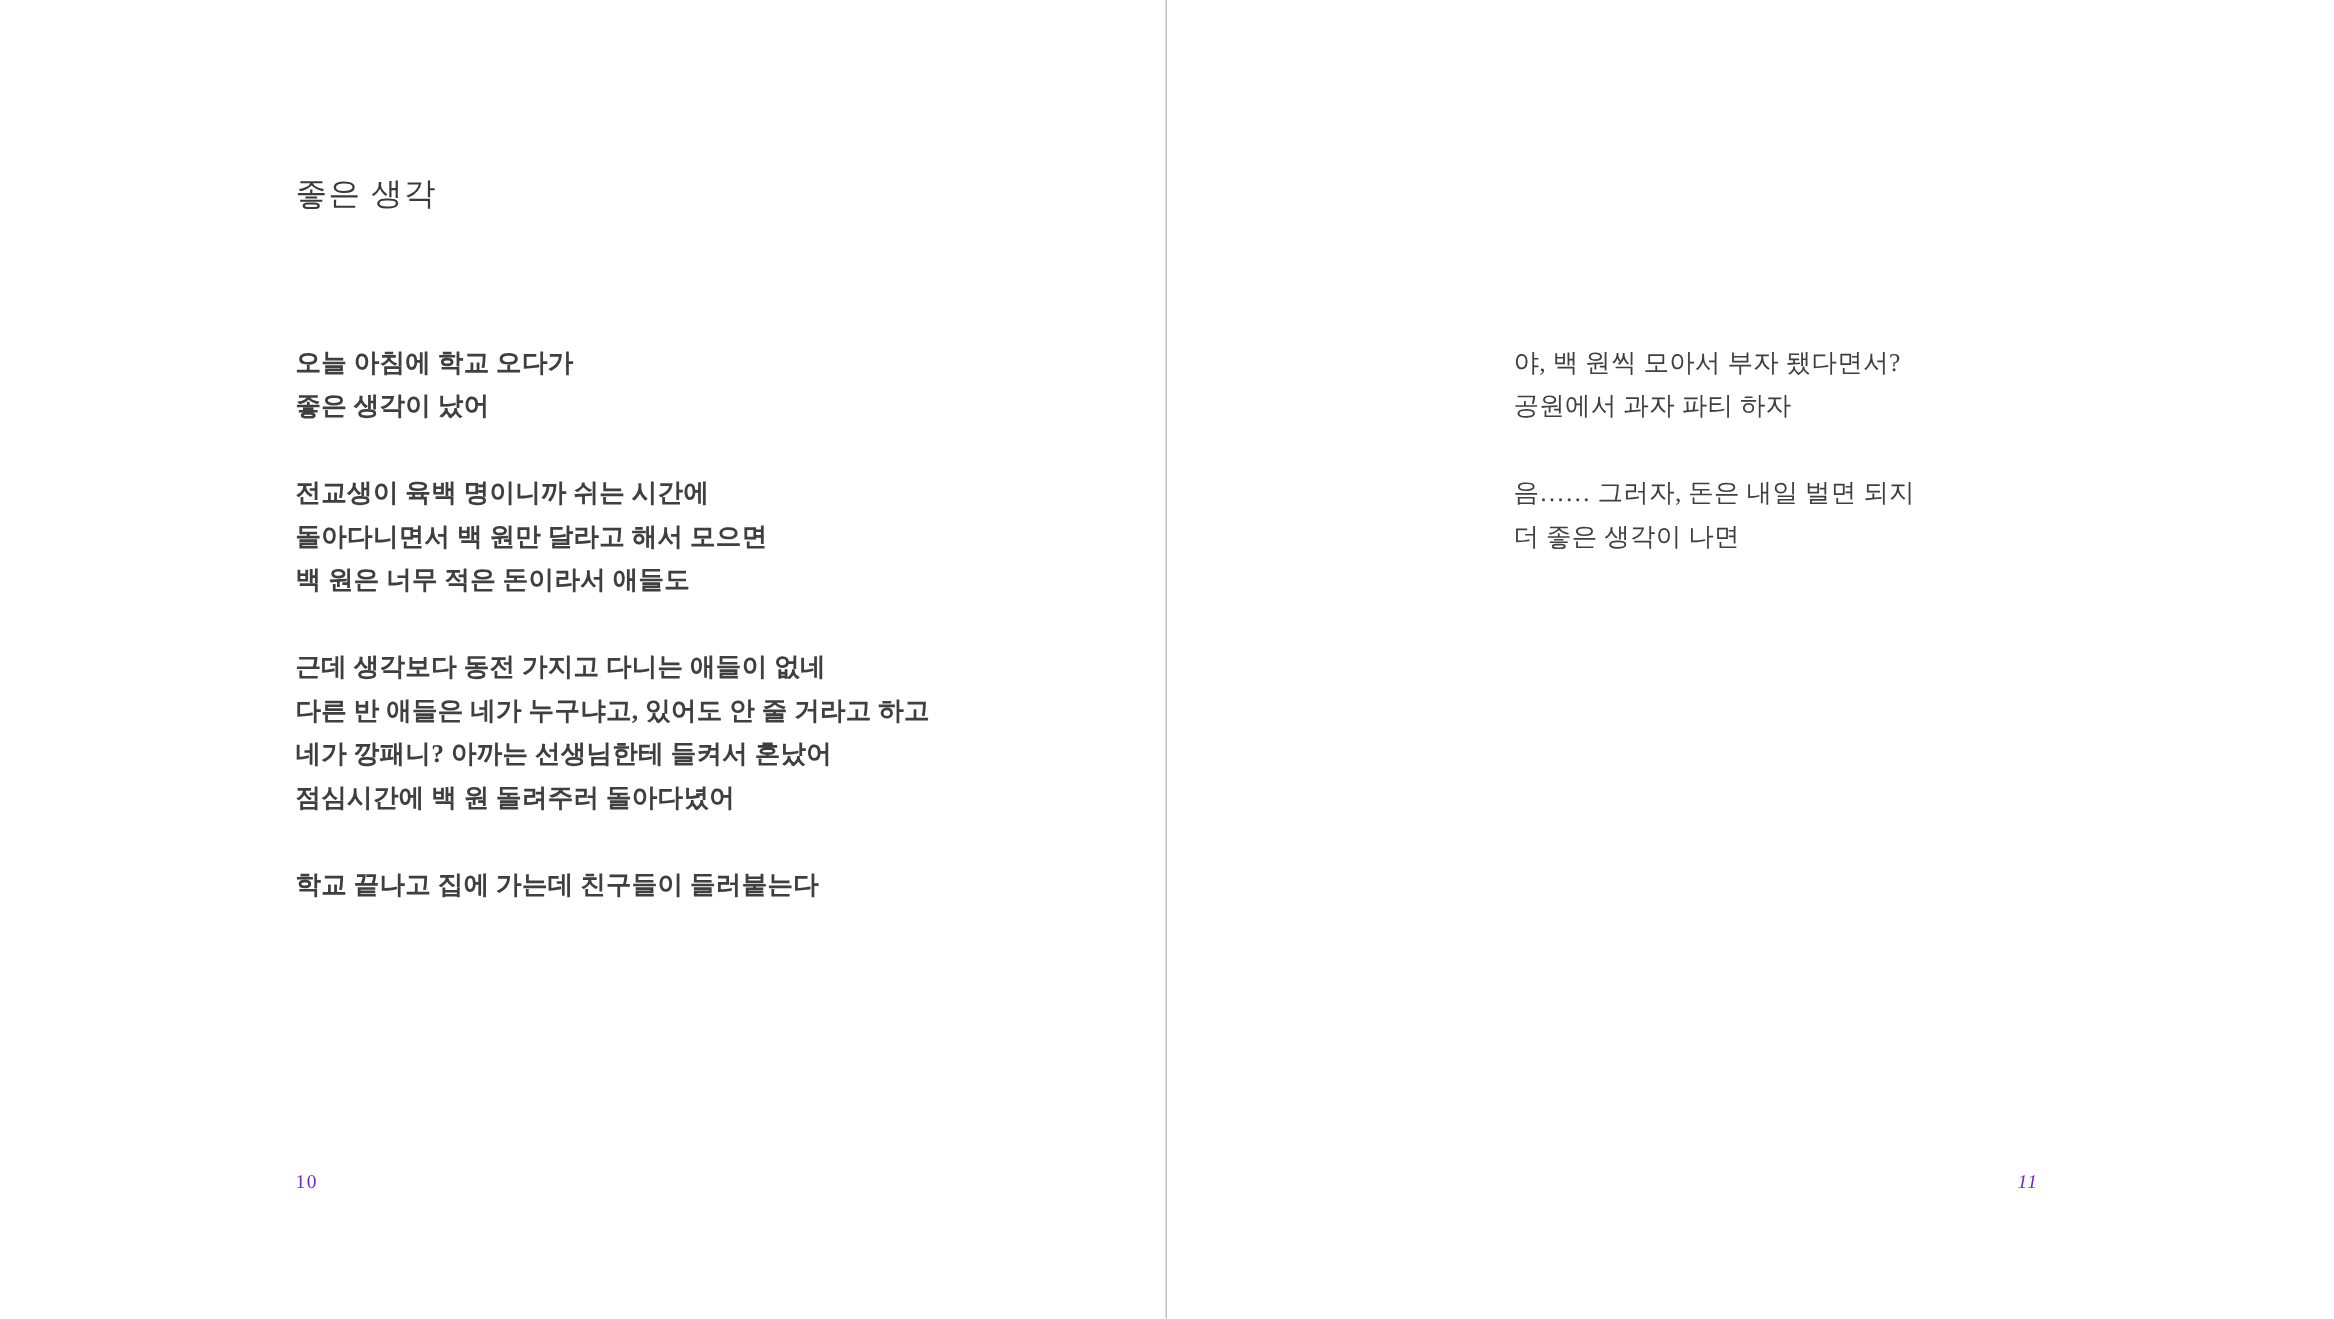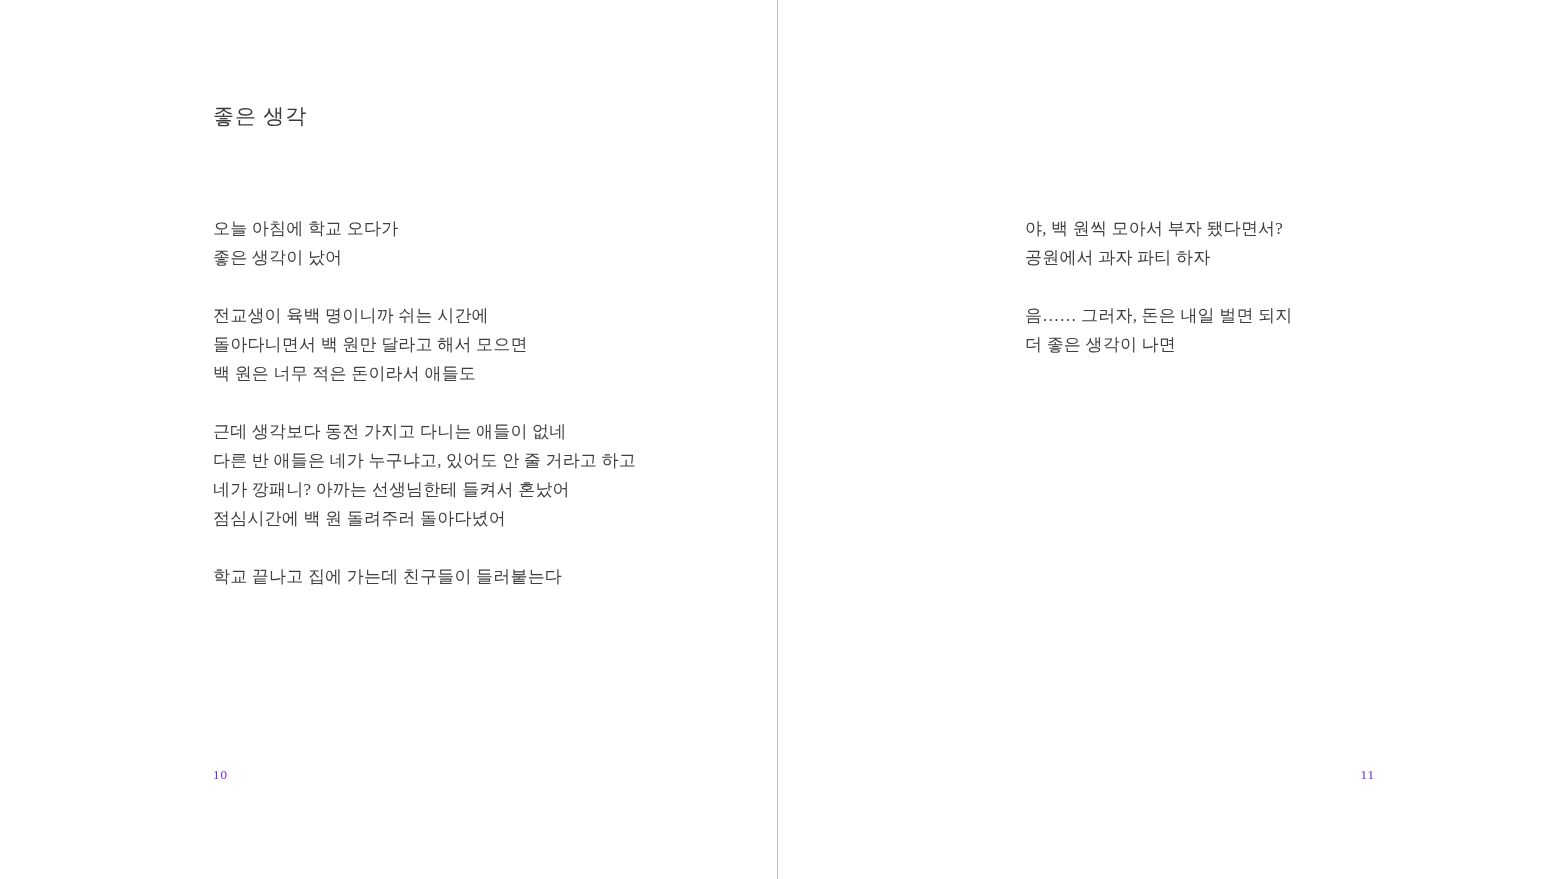--- a/index.html
+++ b/index.html
@@ -22,23 +22,22 @@
   .divider {
     position: absolute;
     left: 777px;
     top: 0;
     width: 1px;
     height: 879px;
     background: #c3c3c3;
   }
   .page {
     position: absolute;
-    top: 3px;
+    top: 16px;
     height: 695px;
-    margin-left: 16px;
   }
   .page-left  { left: 0;     width: 777px; }
   .page-right { left: 778px; width: 778px; }
 
   .poem-title {
     position: absolute;
     left: 197px;
     top: 100px;
     font-size: 21px;
     line-height: 27px;
@@ -47,38 +46,38 @@
     font-weight: normal;
     margin: 0;
   }
   .poem-body {
     position: absolute;
     top: 211px;
     font-size: 17px;
     line-height: 29px;
     letter-spacing: 0.2px;
   }
-  .poem-body-left  { left: 197px; }
+  .poem-body-left  { left: 197px; font-weight: bold; }
   .poem-body-right { left: 231px; }
   .stanza {
     margin: 0 0 29px 0;
   }
   .poem-line {
     margin: 0;
     white-space: nowrap;
   }
   .page-number {
     position: absolute;
     top: 764px;
     font-size: 13px;
     letter-spacing: 1px;
     color: #6d28d9;
   }
   .page-number-left  { left: 197px; }
-  .page-number-right { right: 197px; }
+  .page-number-right { right: 197px; font-style: italic; }
 </style>
 </head>
 <body>
 
 <div class="spread">
 
   <div class="page page-left">
 
     <h1 class="poem-title">좋은 생각</h1>
 

